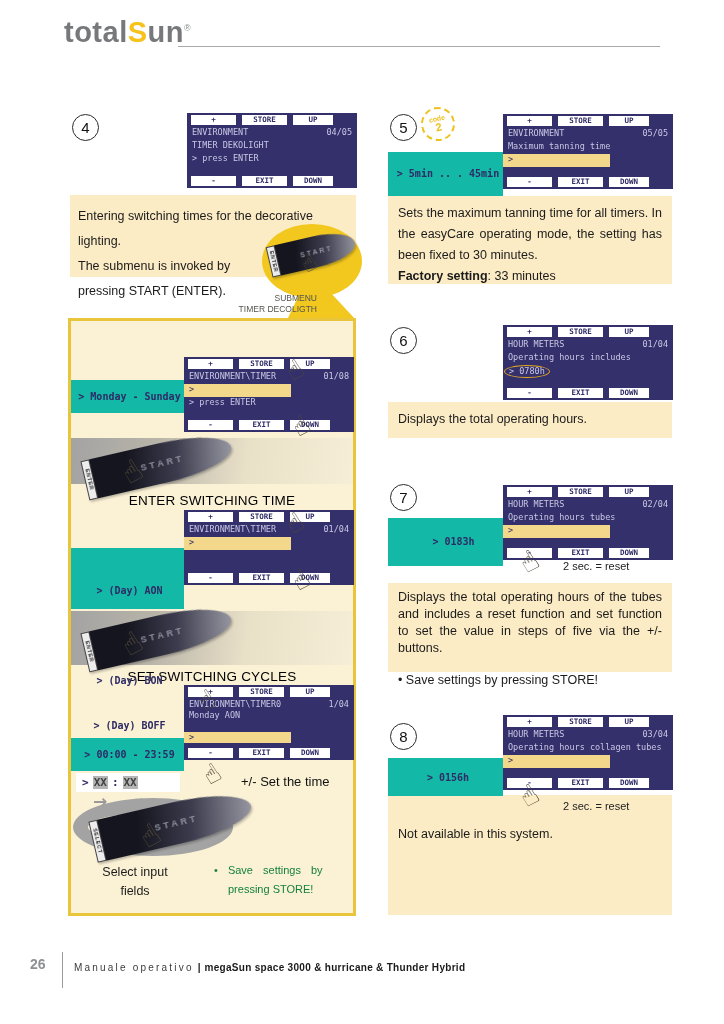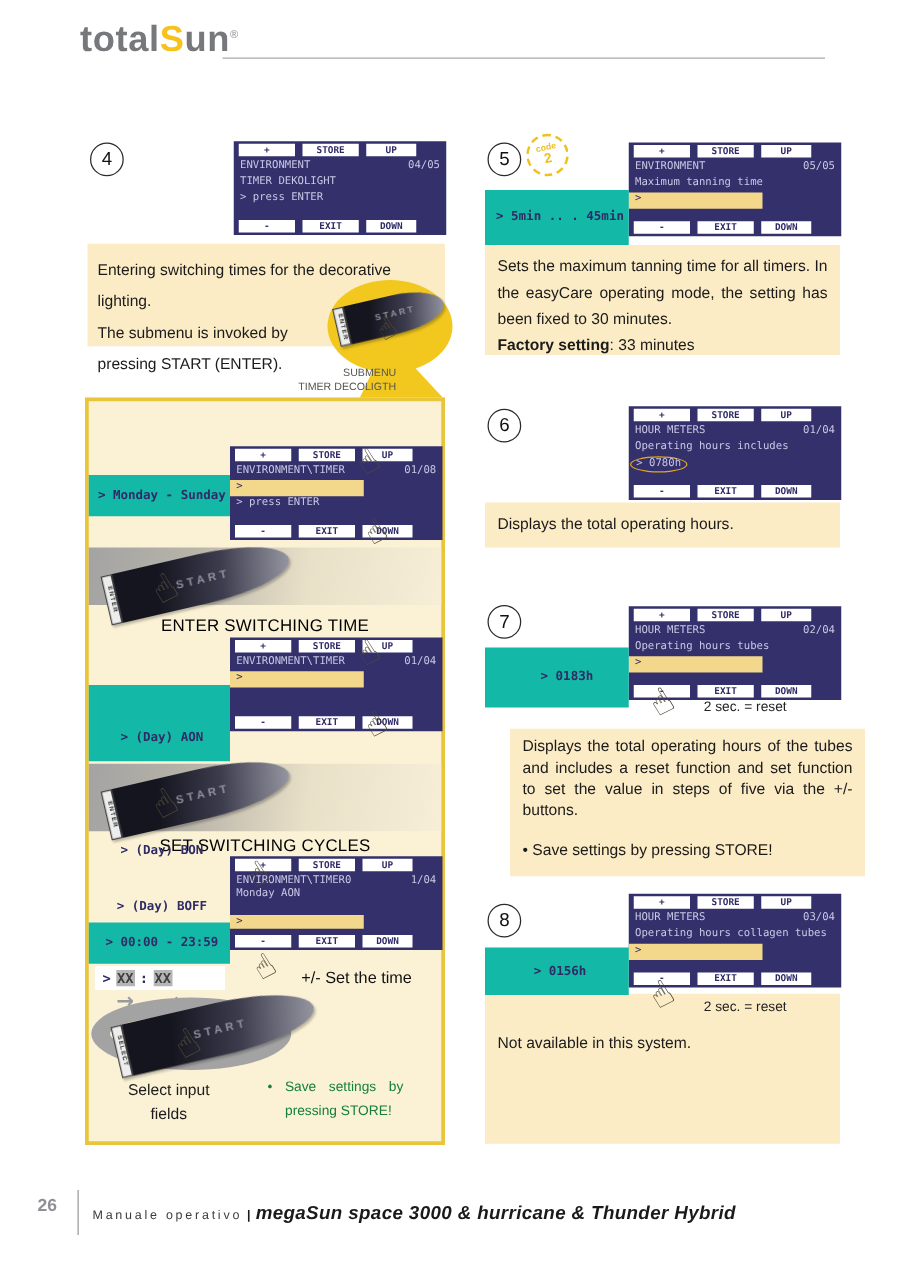--- a/index.html
+++ b/index.html
@@ -77,21 +77,21 @@
   .savenote{position:absolute;font-size:11px;color:#15803d;line-height:19px;}
   .savenote .l1{word-spacing:7px;display:block;}
   .savenote .l2{display:block;padding-left:14px;}
 
   
   .footer-num{position:absolute;left:30px;top:956px;font-weight:bold;font-size:14px;color:#8f9094;}
   .footer-rule{position:absolute;left:62px;top:952px;width:1px;height:36px;background:#9a9a9c;}
   .footer-text{position:absolute;left:74px;top:962px;font-size:10px;color:#1a1a1a;white-space:nowrap;}
   .ft1{letter-spacing:2.2px;color:#3c3c3e;}
   .ftsep{font-weight:bold;margin:0 4px;}
-  .ft2{font-weight:bold;letter-spacing:.3px;font-size:15px;font-style:italic;}
+  .ft2{font-weight:bold;letter-spacing:.3px;font-size:10px;}
 </style>
 </head>
 <body>
 
 <div class="logo"><span>total</span><span class="lg-yellow">S</span><span>un</span><span class="lg-reg">®</span></div>
 <div class="header-rule"></div>
 
 <div class="numcircle" style="left:72px;top:114px">4</div>
 <div class="lcd" style="left:187px;top:113px" data-rows="3">
     <div class="lcd-btnrow top">
@@ -308,21 +308,21 @@
     </div>
     <div class="lcd-btnrow bottom">
       <span class="lcd-btn">-</span>
       <span class="lcd-btn">EXIT</span>
       <span class="lcd-btn">DOWN</span>
     </div>
   </div>
 <div class="band" style="left:388px;top:518px;width:115px;height:48px;padding:18px 0 0 16px;box-sizing:border-box">&gt; 0183h</div>
 <div class="hand" style="left:521px;top:548px;font-size:28px">☝</div>
 <div class="note" style="left:563px;top:560px">2 sec. = reset</div>
-<div class="cream" style="left:408px;top:583px;width:284px;height:118px">
+<div class="cream" style="left:388px;top:583px;width:284px;height:89px">
   <div class="para jpara" style="padding:6px 10px 0;line-height:17px">Displays the total operating hours of the tubes and includes a reset function and set function to set the value in steps of five via the +/- buttons.</div>
   <div class="para" style="padding:16px 10px 0">• Save settings by pressing STORE!</div>
 </div>
 
 <div class="numcircle" style="left:390px;top:723px">8</div>
 <div class="lcd" style="left:503px;top:715px" data-rows="3">
     <div class="lcd-btnrow top">
       <span class="lcd-btn">+</span>
       <span class="lcd-btn">STORE</span>
       <span class="lcd-btn">UP</span>

